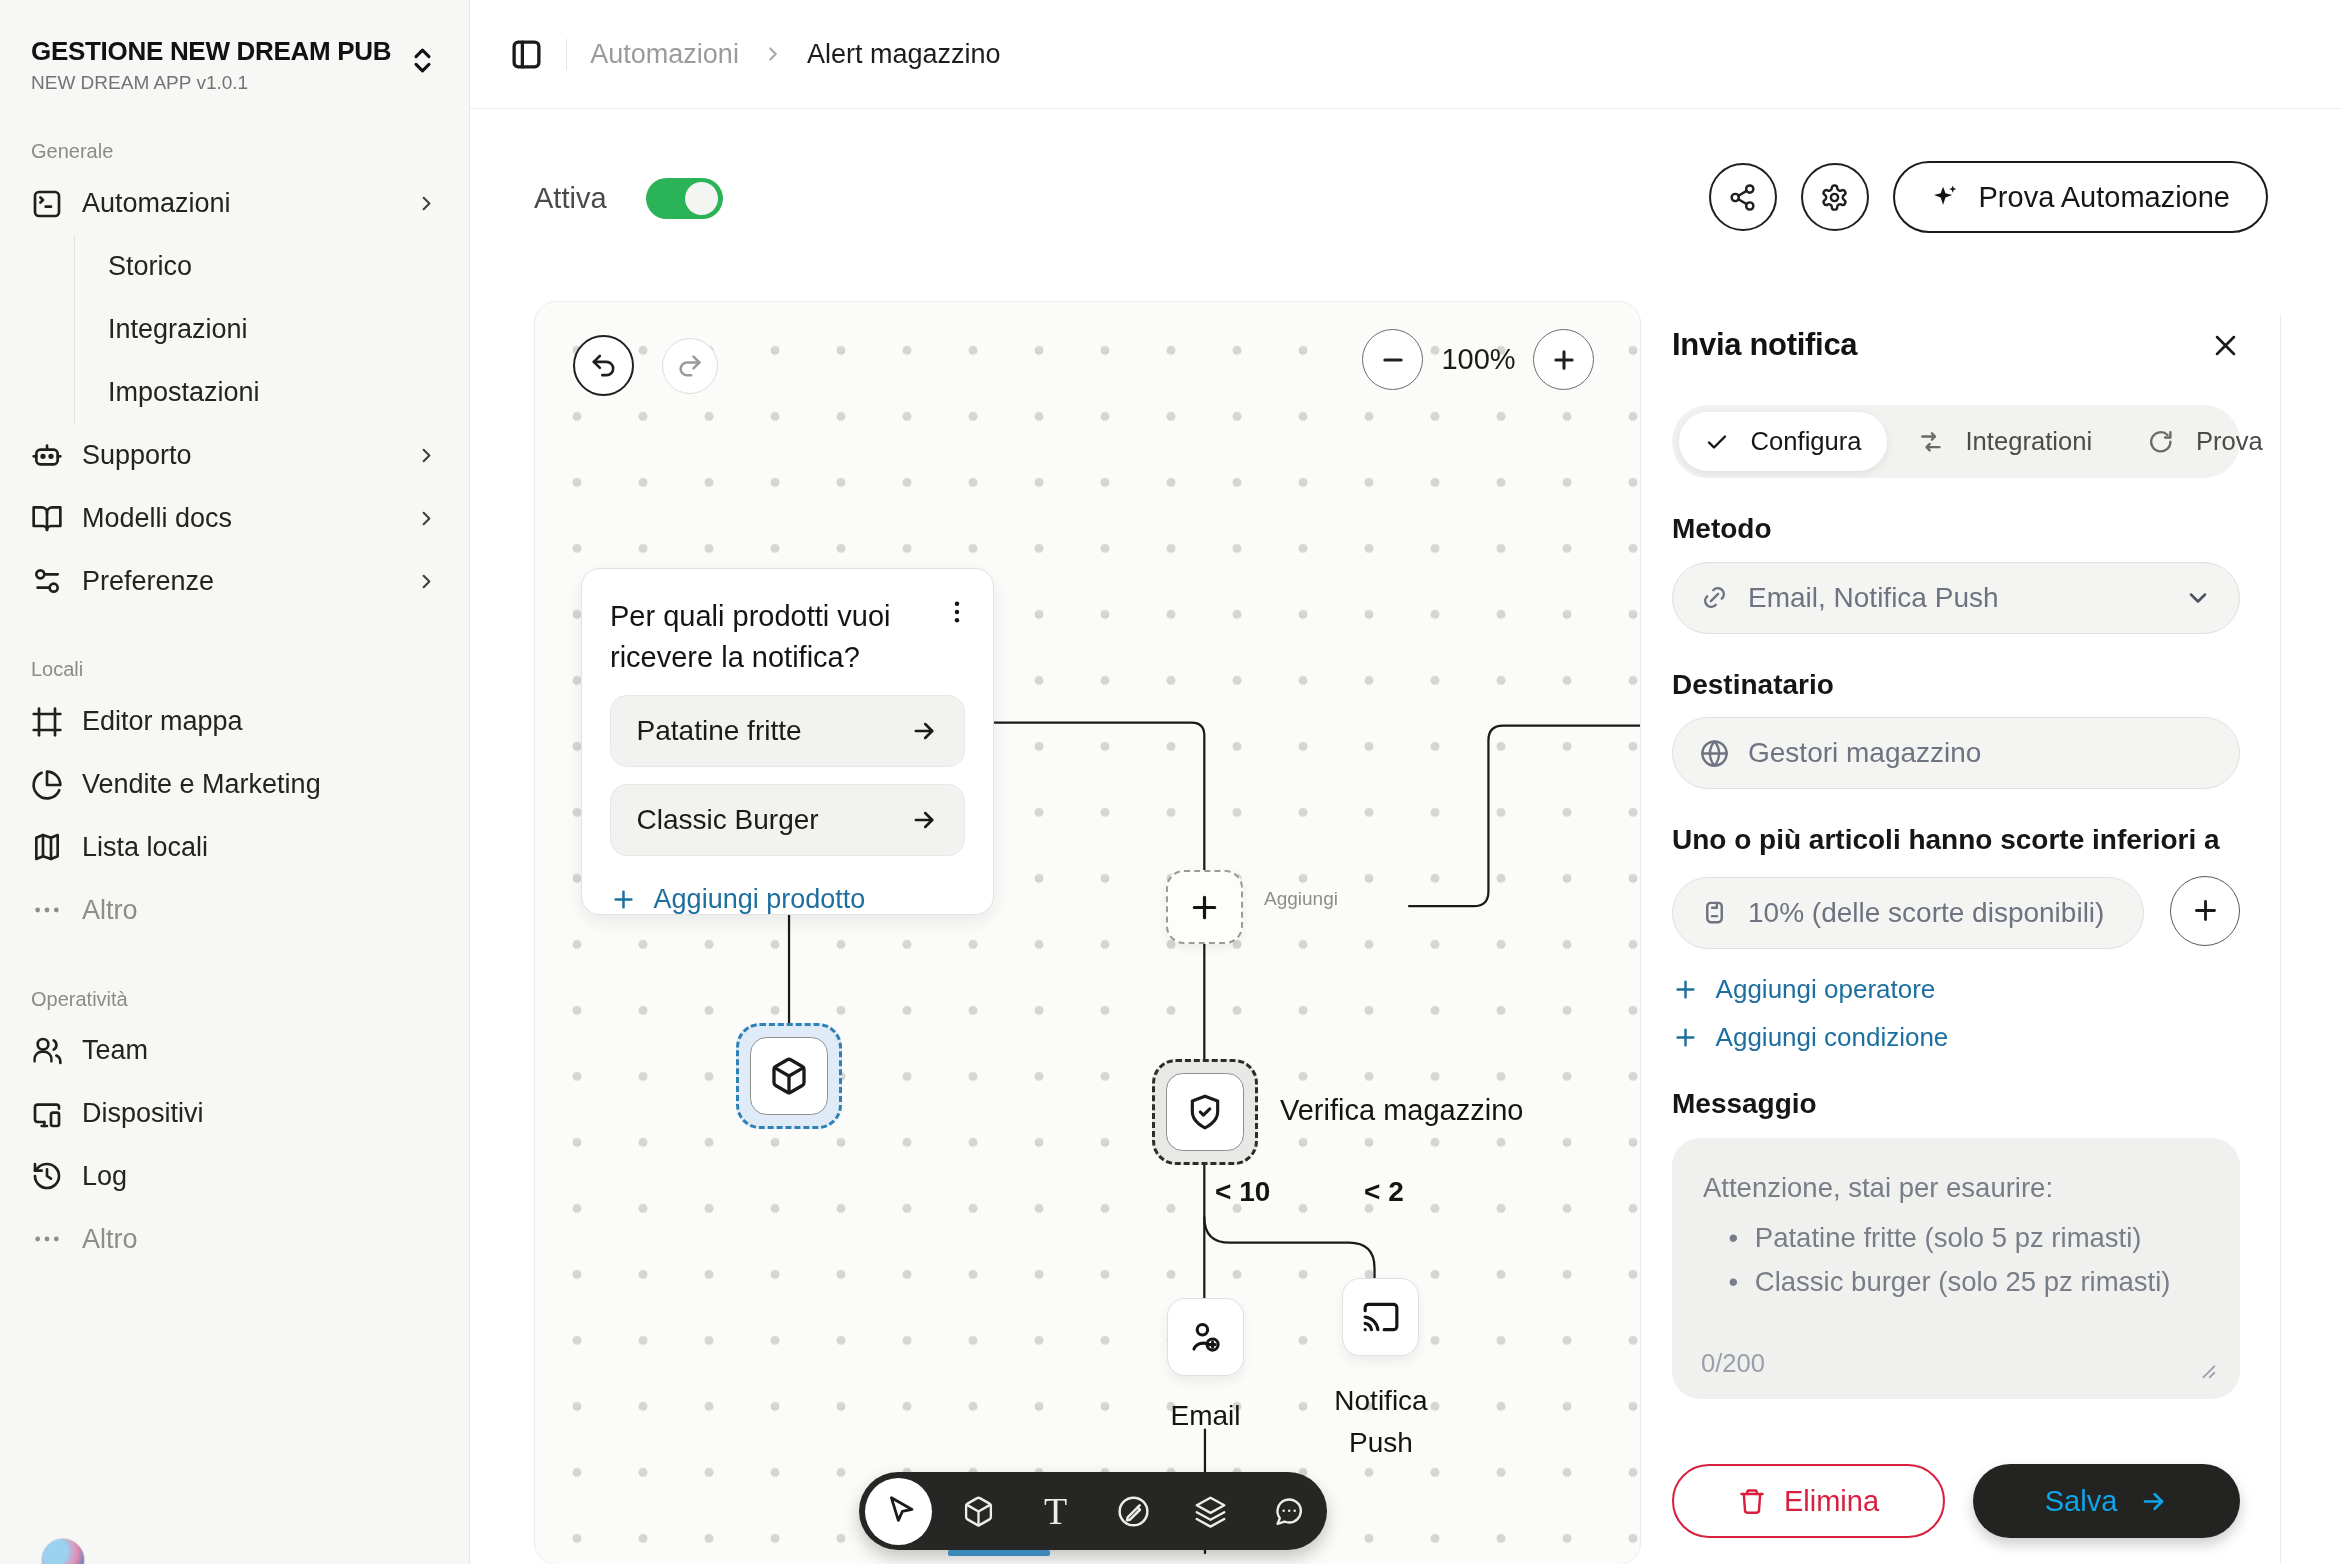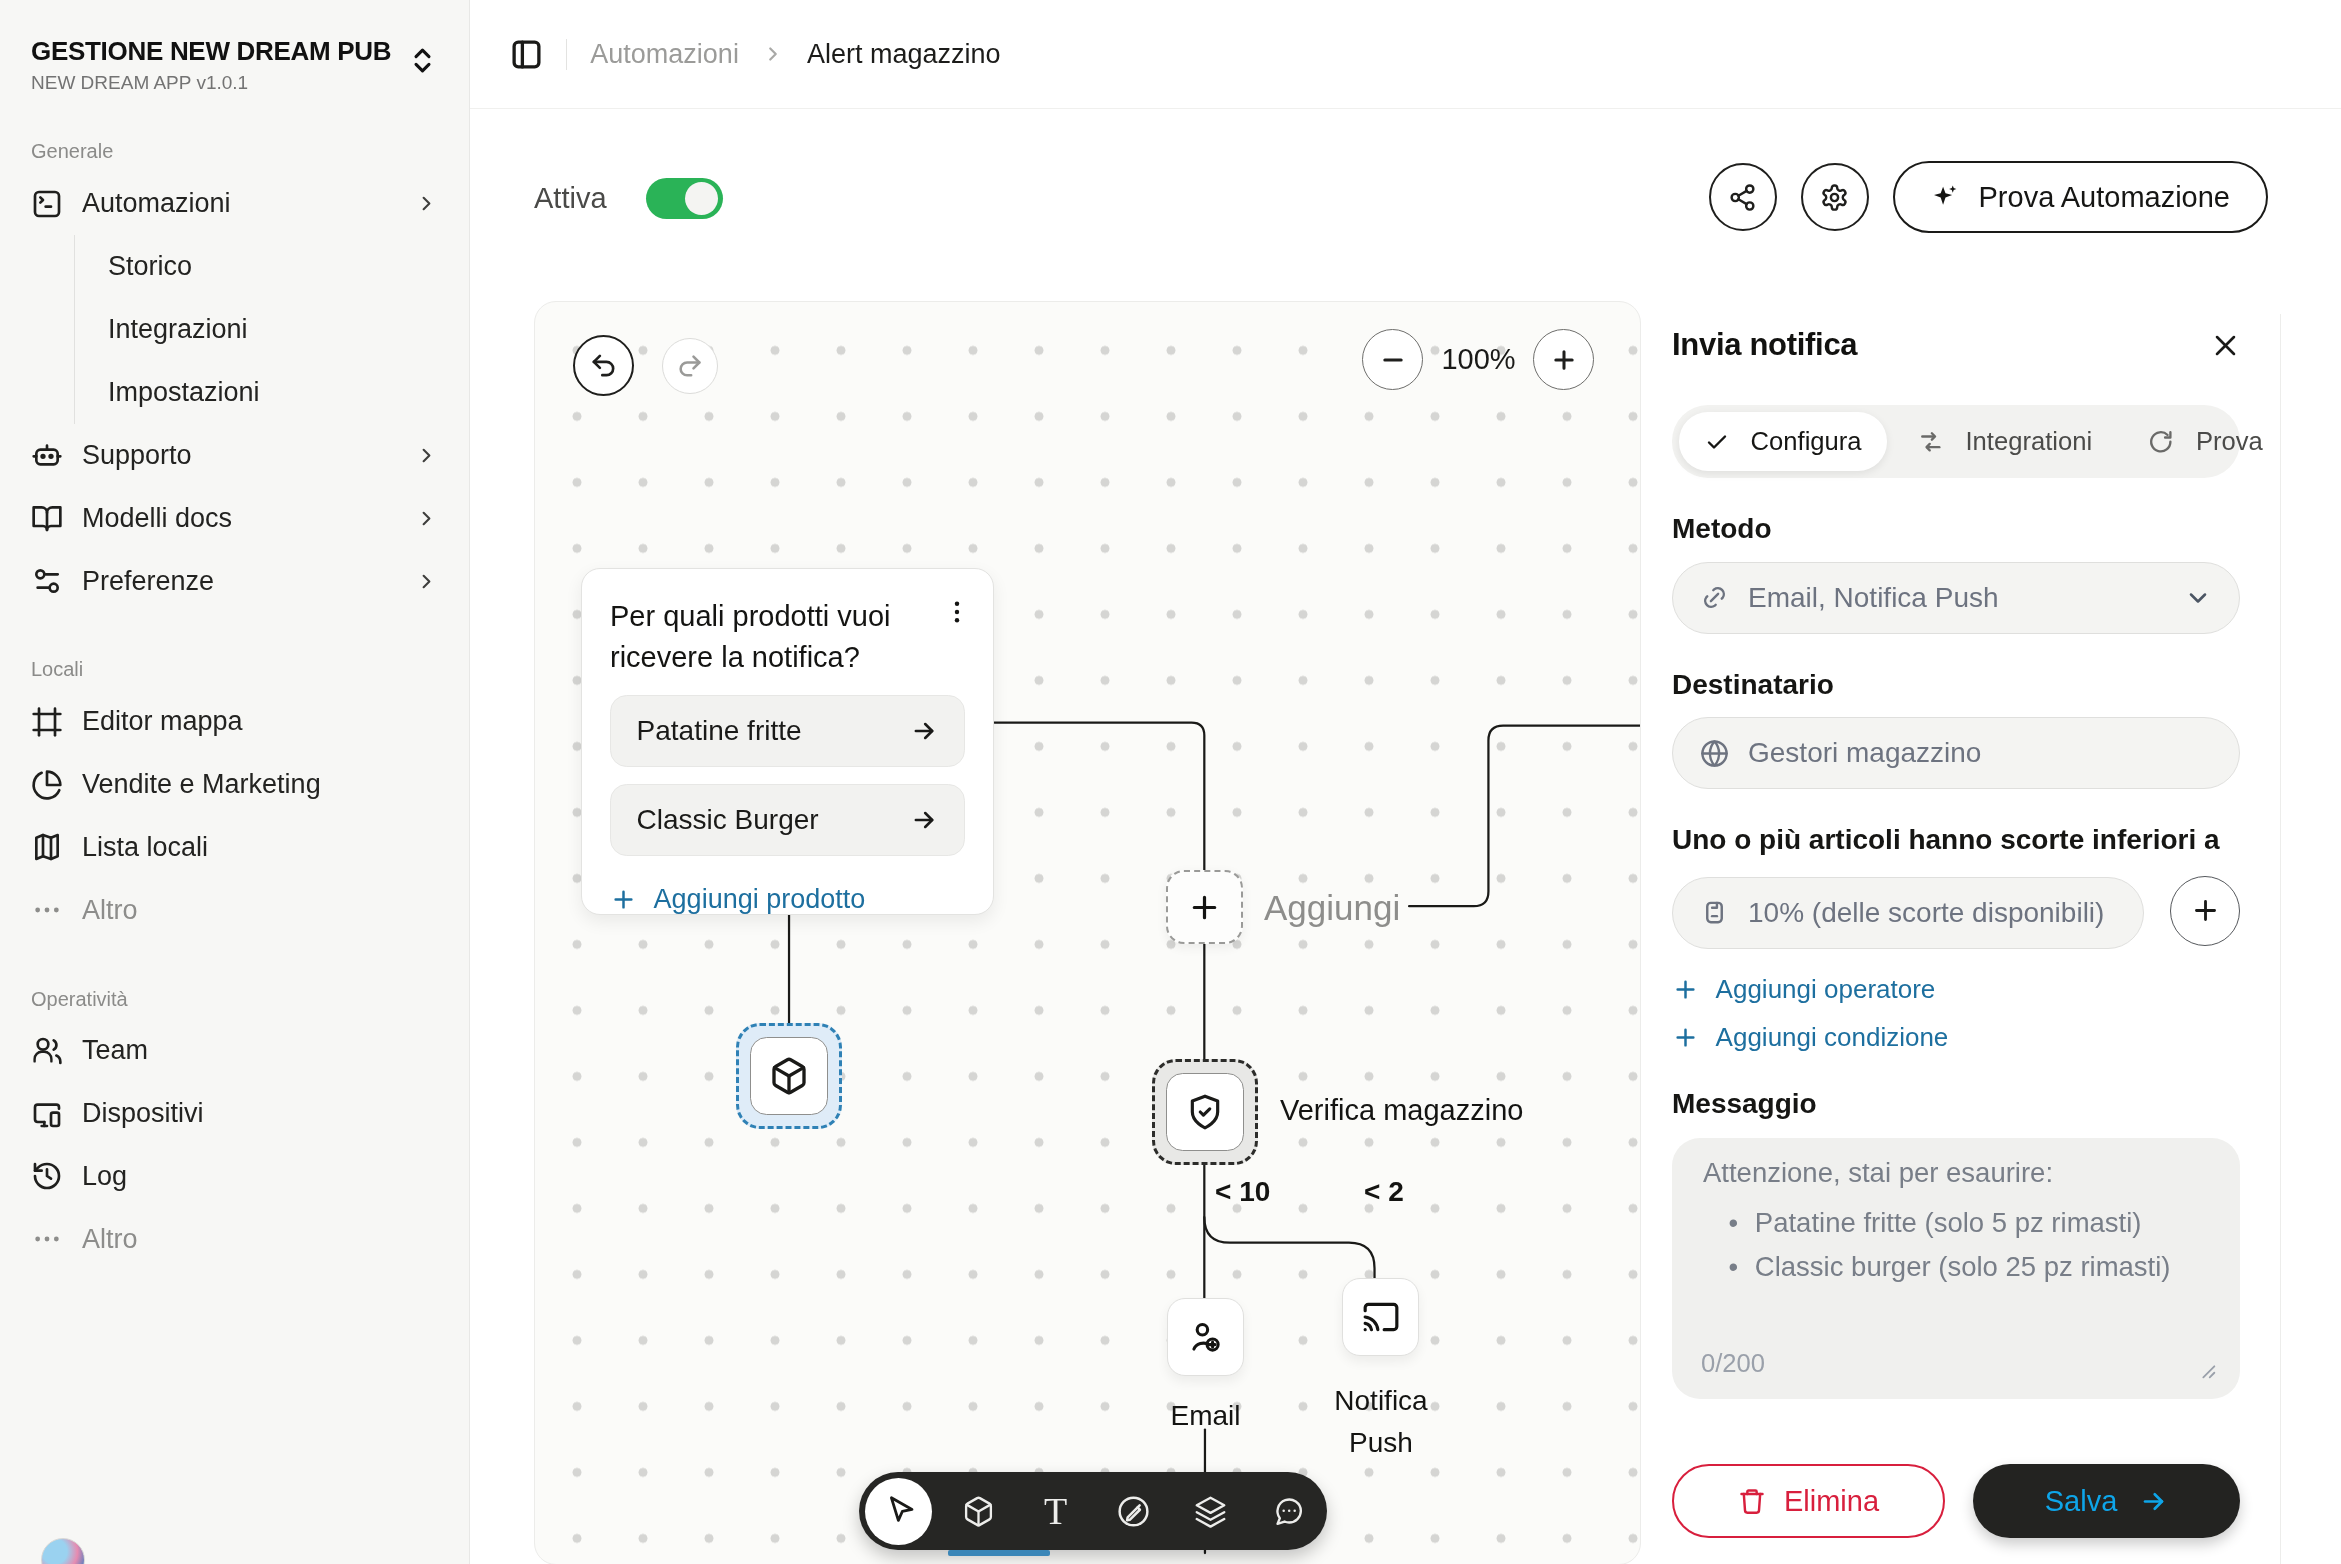--- a/index.html
+++ b/index.html
@@ -89,21 +89,21 @@
 
   .cube-node { position:absolute; left:201px; top:721px; width:106px; height:106px; z-index:4;
     border:3.2px dashed #2f81b5; border-radius:24px; background:#dfecf8; }
   .cube-inner { position:absolute; inset:11px; background:#fff; border:1.9px solid #8f8f8d; border-radius:16.6px;
     display:flex; align-items:center; justify-content:center; color:#1a1a18; }
 
   .plus-node { position:absolute; left:631px; top:568px; width:77px; height:74px; z-index:4;
     border:2.6px dashed #9a9a98; border-radius:18px; background:#fdfdfc;
     box-shadow:0 3.8px 10.2px rgba(0,0,0,.06);
     display:flex; align-items:center; justify-content:center; color:#141412; cursor:pointer;}
-  .lbl-aggiungi { position:absolute; left:729px; top:586px; font-size:35px; color:#8d8d8b; z-index:4;}
+  .lbl-aggiungi { position:absolute; left:729px; top:586px; font-size:19px; color:#8d8d8b; z-index:4;}
 
   .verify-node { position:absolute; left:617px; top:757px; width:106px; height:106px; z-index:4;
     border:3.2px dashed #2c2c2a; border-radius:24px; background:#e8e8e6; }
   .verify-inner { position:absolute; inset:11px; background:#fff; border:1.9px solid #8f8f8d; border-radius:16.6px;
     display:flex; align-items:center; justify-content:center; color:#1a1a18; }
   .lbl-verify { position:absolute; left:745px; top:792px; font-size:29px; color:#141412; z-index:4;}
 
   .branch-lbl { position:absolute; font-size:28px; color:#141412; z-index:4;font-weight:bold; }
   .bl-left { left:680px; top:874px; }
   .bl-right { left:829px; top:874px; }
@@ -141,21 +141,21 @@
   .field .fval { font-size:28px; color:#6d7380; }
   .field .fic { color:#6d7380; flex:0 0 auto; }
   .field .fchev { margin-left:auto; color:#4b5563; }
   .cond-row { display:flex; align-items:center; gap:25.6px; margin-top:16.6px;}
   .cond-row .field { margin-top:4px; flex:1; }
   .plus-circle { width:70px; height:70px; border-radius:50%; border:1.9px solid #55585c; background:#fff;
     display:flex; align-items:center; justify-content:center; color:#1a1a18; cursor:pointer; flex:0 0 auto;}
   .blue-link { display:flex; align-items:center; gap:16.6px; color:#1d6f9f; margin-top:25.6px; cursor:pointer;}
   .blue-link + .blue-link { margin-top:16.6px; }
   .blue-link .t { font-size:26px; }
-  .msg-box { margin-top:18px; height:261px; background:#f0f0ee; border-radius:28px; padding:13px 31px; position:relative;}
+  .msg-box { margin-top:18px; height:261px; background:#f0f0ee; border-radius:28px; padding:28px 31px; position:relative;}
   .msg-text { font-size:27.5px; line-height:1.6; color:#787e88; }
   .msg-bullets { margin-top:6.4px; }
   .msg-bullets .b { display:flex; gap:16.6px; padding-left:25.6px; }
   .msg-counter { position:absolute; left:29px; bottom:20.5px; font-size:25.6px; color:#9aa0aa; }
   .msg-resize { position:absolute; right:22px; bottom:18px; color:#9aa0aa; }
   .btn-row { margin-top:auto; margin-bottom:27px; display:flex; gap:28px; }
   .btn-delete { width:273px; height:74px; border:2.6px solid #d81f3d; border-radius:38px; background:#fff;
     color:#d81f3d; font-size:29px; display:flex; align-items:center; justify-content:center; gap:18px; cursor:pointer;}
   .btn-save { width:267px; height:74px; border-radius:38px; background:#232321; color:#0ea5e9; font-size:29px;
     display:flex; align-items:center; justify-content:center; gap:22px; cursor:pointer;

